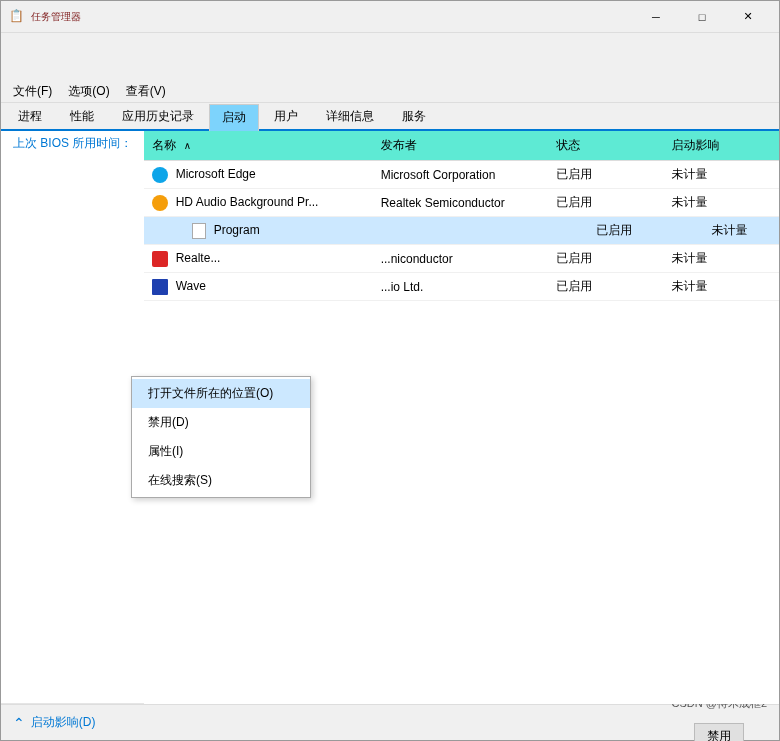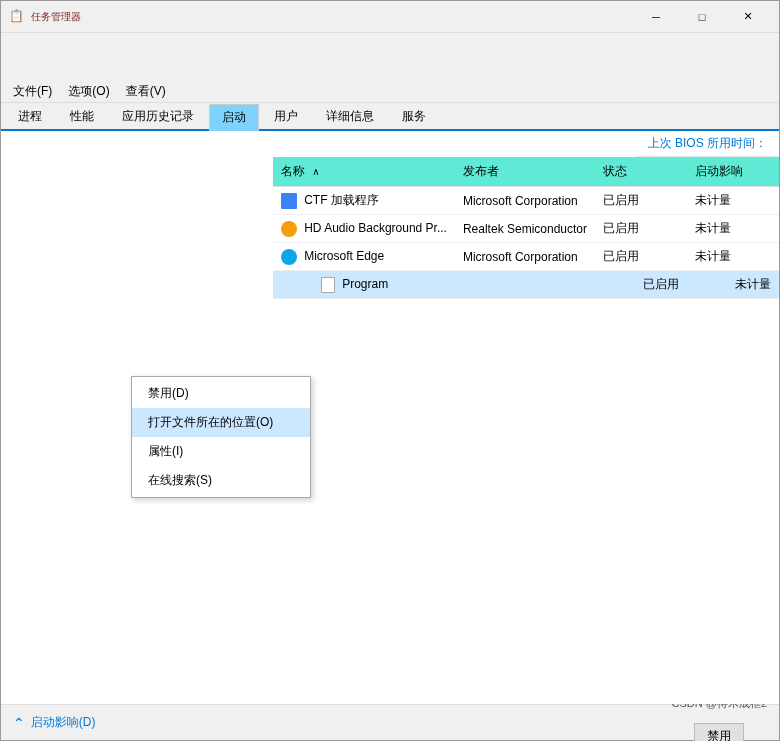--- a/index.html
+++ b/index.html
@@ -107,24 +107,23 @@
       border-bottom-color: #fff;
       margin-bottom: -2px;
       padding-bottom: 5px;
     }
 
     
     .content {
       flex: 1;
       background: #fff;
       display: flex;
-      flex-direction: column;
+      flex-direction: row;
       overflow: hidden;
       position: relative;
-      align-items: flex-end;
     }
 
     .bios-bar {
       text-align: right;
       padding: 4px 12px;
       font-size: 12px;
       color: #0078d4;
       border-bottom: 1px solid #e5e5e5;
       background: #fff;
     }
@@ -338,68 +337,77 @@
               <span>名称</span>
               <span class="sort-arrow">∧</span>
             </th>
             <th>发布者</th>
             <th>状态</th>
             <th>启动影响</th>
           </tr>
         </thead>
         <tbody>
 
+
           <tr>
             <td>
-              <span class="icon-ctf"></span>
-              <span>CTF 加载程序</span>
+              <span class="icon-edge"></span>
+              <span>Microsoft Edge</span>
             </td>
             <td>Microsoft Corporation</td>
             <td>已启用</td>
             <td>未计量</td>
           </tr>
 
           <tr>
             <td>
               <span class="icon-audio"></span>
               <span>HD Audio Background Pr...</span>
             </td>
             <td>Realtek Semiconductor</td>
             <td>已启用</td>
             <td>未计量</td>
           </tr>
 
-          <tr>
-            <td>
-              <span class="icon-edge"></span>
-              <span>Microsoft Edge</span>
-            </td>
-            <td>Microsoft Corporation</td>
-            <td>已启用</td>
-            <td>未计量</td>
-          </tr>
-
           <tr class="selected">
             <td>
               <span class="icon-program"></span>
               <span>Program</span>
             </td>
             <td></td>
             <td>已启用</td>
             <td>未计量</td>
           </tr>
 
-
+          <tr>
+            <td>
+              <span class="icon-realtek"></span>
+              <span>Realte...</span>
+            </td>
+            <td>...niconductor</td>
+            <td>已启用</td>
+            <td>未计量</td>
+          </tr>
+
+          <tr>
+            <td>
+              <span class="icon-wave"></span>
+              <span>Wave</span>
+            </td>
+            <td>...io Ltd.</td>
+            <td>已启用</td>
+            <td>未计量</td>
+          </tr>
         </tbody>
       </table>
     </div>
 
     <div class="context-menu">
+      <div class="ctx-item highlighted">打开文件所在的位置(O)</div>
       <div class="ctx-item">禁用(D)</div>
-      <div class="ctx-item highlighted">打开文件所在的位置(O)</div>
       <div class="ctx-item">属性(I)</div>
       <div class="ctx-item">在线搜索(S)</div>
     </div>
   </div>
 
   <div class="status-bar">
     <div class="status-left">
       <span style="font-size:14px;">⌃</span>
       <span>启动影响(D)</span>
     </div>

